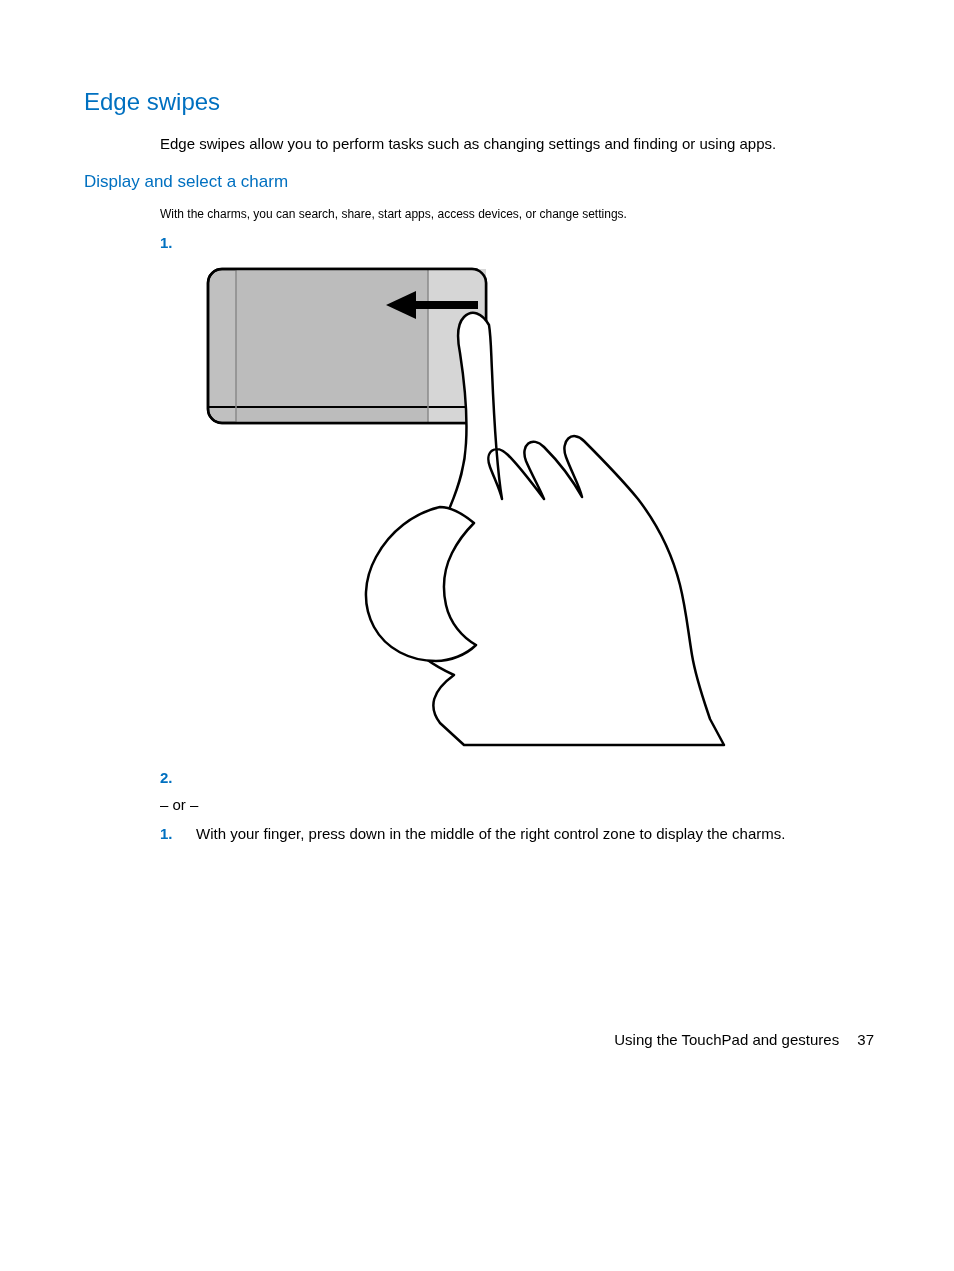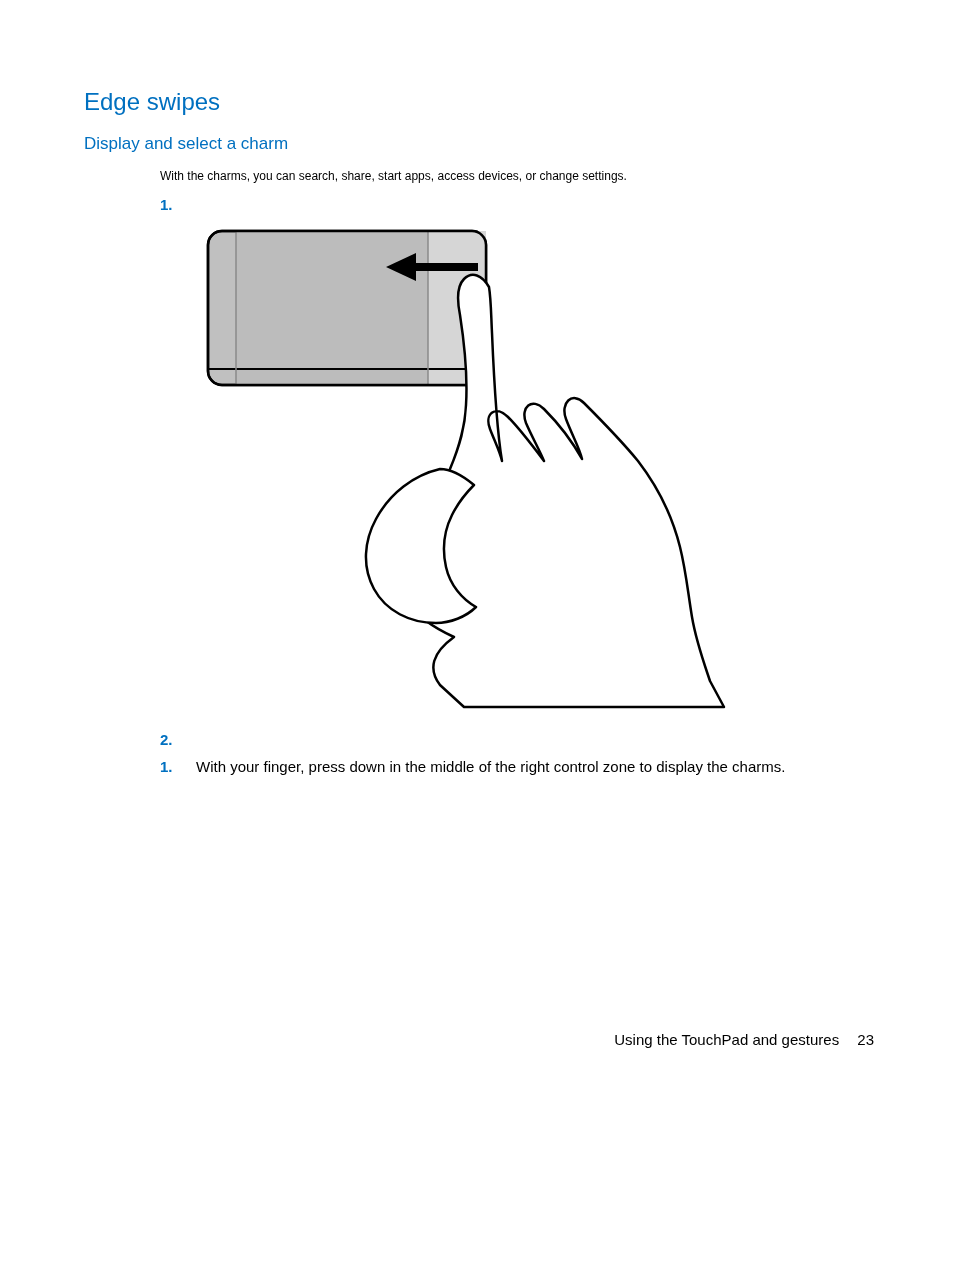--- a/index.html
+++ b/index.html
@@ -71,20 +71,21 @@
     margin-left: 14px;
   }
 </style>
 </head>
 <body>
 
 <div class="page">
 
   <h2 class="h1">Edge swipes</h2>
 
+  <p class="intro">Edge swipes allow you to perform tasks such as changing settings and finding or using apps.</p>
 
   <h3 class="h2">Display and select a charm</h3>
 
   <p class="para">With the charms, you can search, share, start apps, access devices, or change settings.</p>
 
   <div class="list-item">
     <span class="list-num">1.</span>
   </div>
 
   <div class="illus-wrap">
@@ -151,24 +152,25 @@
           C 262 252, 250 246, 240 246
           Z"></path>
       </g>
     </svg>
   </div>
 
   <div class="list-item">
     <span class="list-num">2.</span>
   </div>
 
+  <p class="or">– or –</p>
 
   <div class="list-item">
     <span class="list-num">1.</span>
     <span class="list-text">With your finger, press down in the middle of the right control zone to display the charms.</span>
   </div>
 
   <div class="footer">
     <span>Using the TouchPad and gestures</span>
-    <span class="pg">23</span>
+    <span class="pg">37</span>
   </div>
 
 </div>
 
 </body></html>

